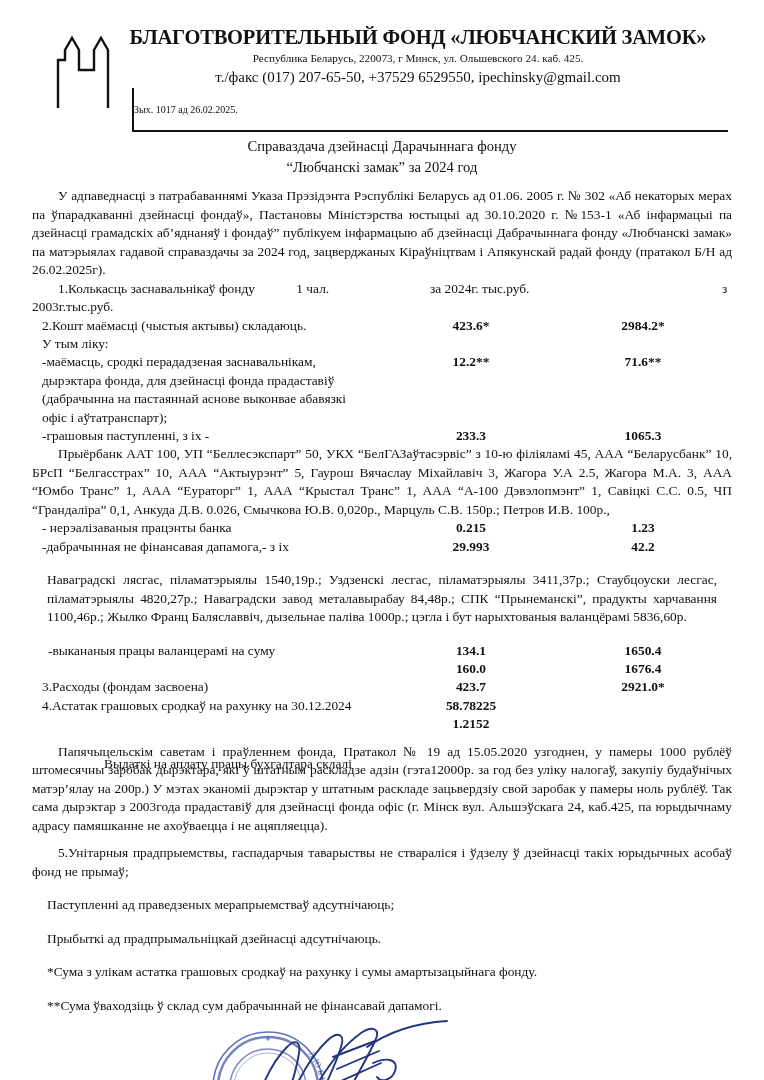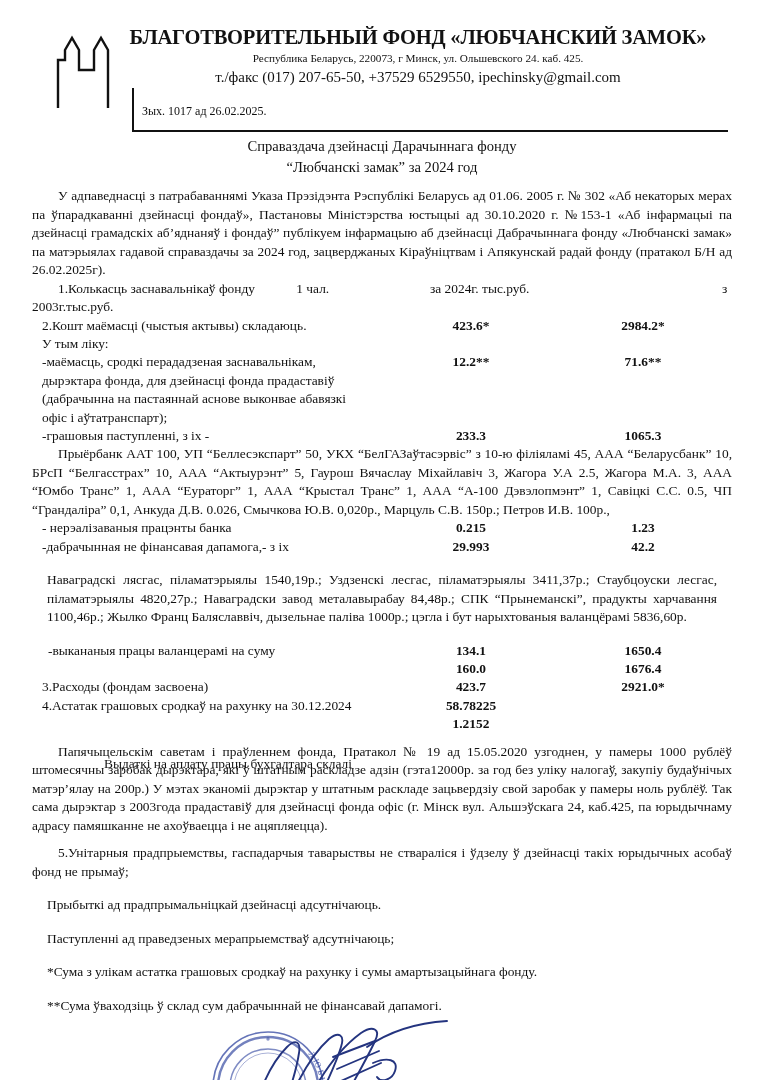--- a/index.html
+++ b/index.html
@@ -48,22 +48,21 @@
     margin-top:2px;
   }
   .org-contact{
     font-size:15px;
     line-height:1.42;
   }
   .outgoing{
     position:absolute;
     left:78px;
     top:78px;
-    font-size:12px;
-    margin-left:8px;
+    font-size:10px;
   }
   .rulebox{
     position:absolute;
     left:76px;
     right:18px;
     top:104px;
     border-top:2.2px solid #111;
   }
   .ruleleft{
     position:absolute;
@@ -278,22 +277,22 @@
     </div>
     <div class="row">
       <span class="lbl ind3">Выдаткі на аплату працы бухгалтара склалі</span>
       <span class="v1c">1.2152</span>
     </div>
 
     <p class="para">Папячыцельскім саветам і праўленнем фонда, Пратакол № 19 ад 15.05.2020 узгоднен, у памеры 1000 рублёў штомесячны заробак дырэктара, які ў штатным раскладзе  адзін (гэта12000р. за год без уліку налогаў, закупіу будаўнічых матэр’ялау на 200р.) У мэтах эканоміі дырэктар у штатным раскладе зацьвердзіу свой заробак у памеры ноль рублёў. Так сама дырэктар з 2003года прадаставіў для дзейнасці фонда офіс (г. Мінск вул. Альшэўскага 24, каб.425, па юрыдычнаму адрасу памяшканне не ахоўваецца і не ацяпляецца).</p>
 
     <p class="para">5.Унітарныя прадпрыемствы, гаспадарчыя таварыствы не стваралiся і ўдзелу ў дзейнасці такіх юрыдычных асобаў фонд не прымаў;</p>
 
+    <p class="noind">Паступленні ад праведзеных мерапрыемстваў адсутнічаюць;</p>
     <p class="noind">Прыбыткі ад прадпрымальніцкай дзейнасці адсутнічаюць.</p>
-    <p class="noind">Паступленні ад праведзеных мерапрыемстваў адсутнічаюць;</p>
     <p class="noind">*Сума з улікам астатка грашовых сродкаў на рахунку і сумы амартызацыйнага фонду.</p>
     <p class="noind">**Сума ўваходзіць ў склад сум дабрачыннай не фінансавай дапамогі.</p>
   </div>
 
   <div class="sigzone">
 
     <svg class="seal" viewBox="0 0 136 136">
       <defs>
         <path id="sealArcOuter" d="M68,68 m0,-52 a52,52 0 1,1 -0.1,0"></path>
         <path id="sealArcInner" d="M68,68 m0,46 a46,46 0 1,0 0.1,0"></path>

